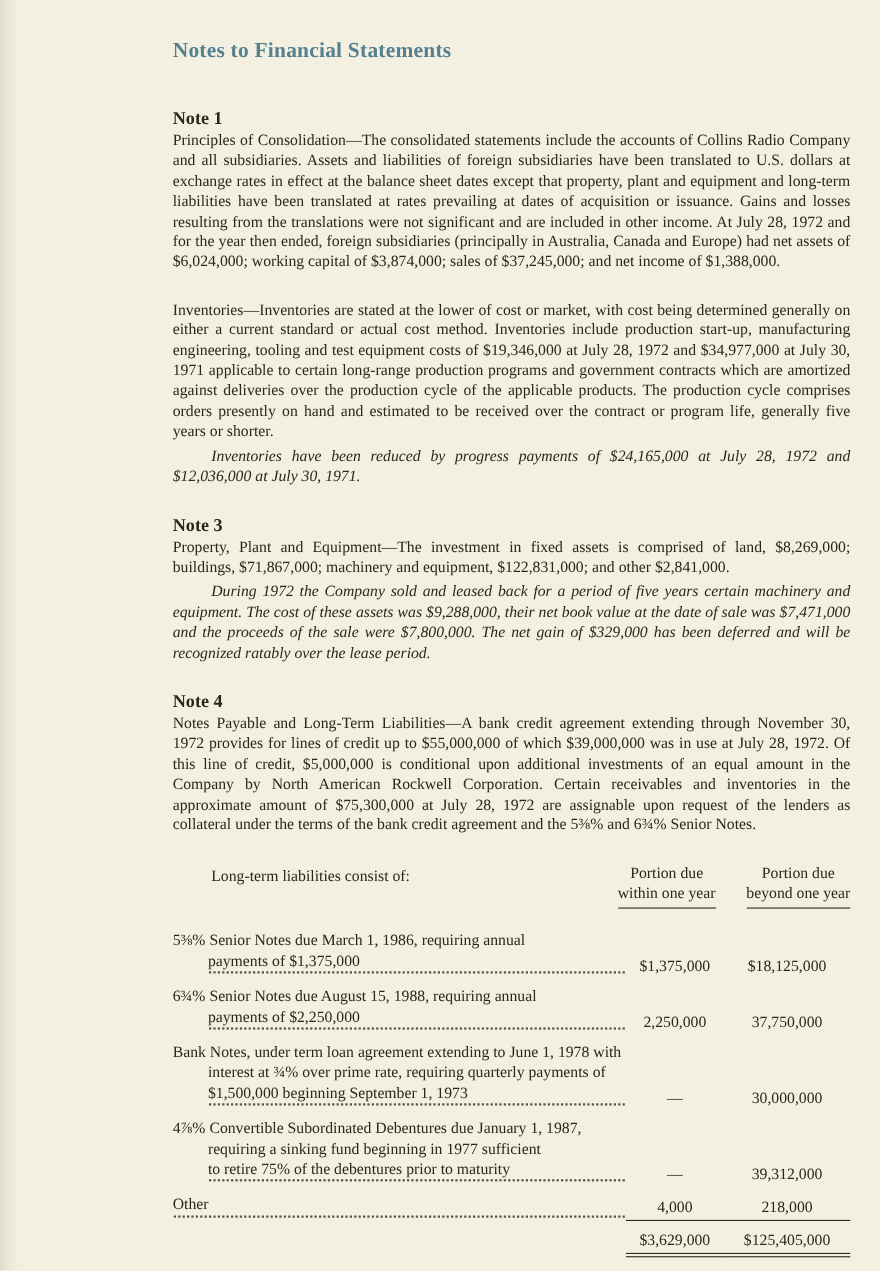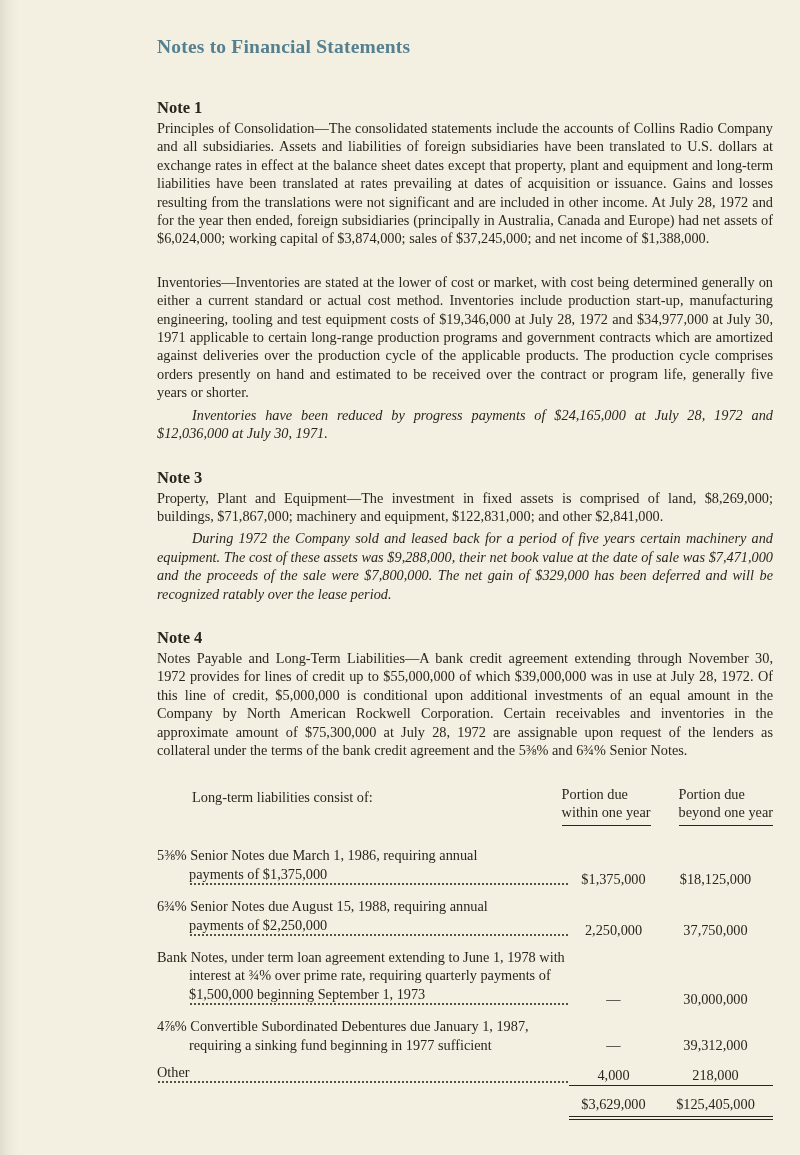--- a/index.html
+++ b/index.html
@@ -48,20 +48,21 @@
   .tintro{
     flex:1;
     font-size:14.3px;
     text-indent:35px;
     padding-top:4px;
   }
   .thead{display:flex;justify-content:flex-end;gap:28px;}
   .th{
     font-size:14.3px;
     line-height:18px;
+    text-align:center;
     border-bottom:1px solid #2c251d;
     padding-bottom:4px;
   }
   .tbody{margin-top:20px;}
   .trow{
     display:flex;
     align-items:flex-end;
     margin-bottom:9px;
     font-size:14.3px;
     line-height:18.4px;
@@ -167,20 +168,24 @@
               <span class="leader"></span>
             </div>
           </div>
           <div class="tval v1">—</div>
           <div class="tval v2">30,000,000</div>
         </div>
         <div class="trow">
           <div class="tdesc">
             <div class="tline">4⅞% Convertible Subordinated Debentures due January 1, 1987,</div>
             <div class="tline indent">requiring a sinking fund beginning in 1977 sufficient</div>
+            <div class="tline indent leaderline">
+              <span class="ltext">to retire 75% of the debentures prior to maturity</span>
+              <span class="leader"></span>
+            </div>
           </div>
           <div class="tval v1">—</div>
           <div class="tval v2">39,312,000</div>
         </div>
         <div class="trow">
           <div class="tdesc">
             <div class="tline leaderline">
               <span class="ltext">Other</span>
               <span class="leader"></span>
             </div>

